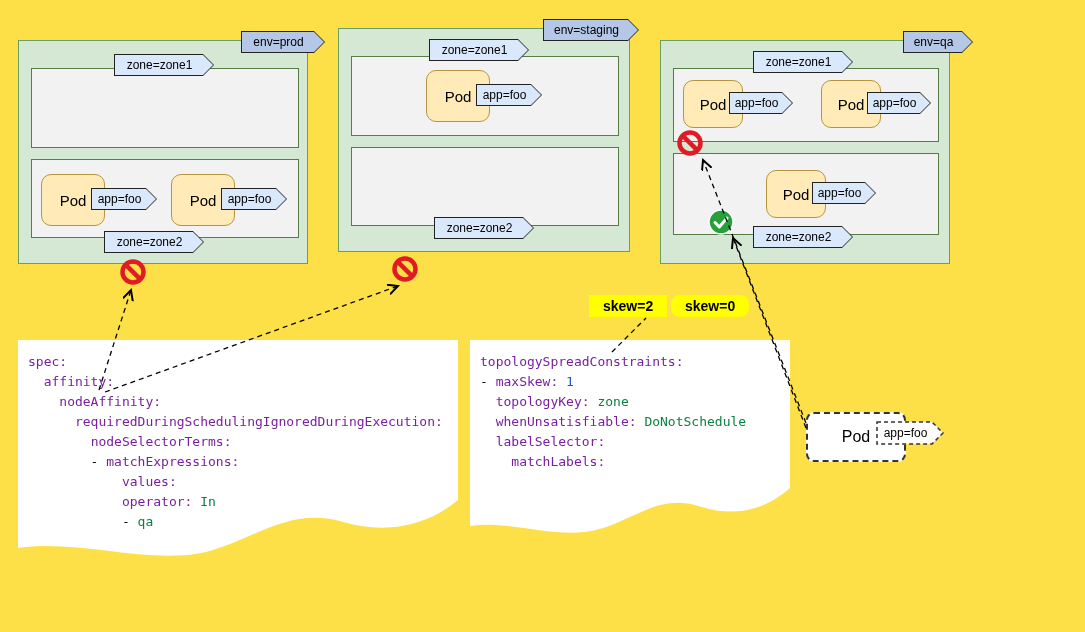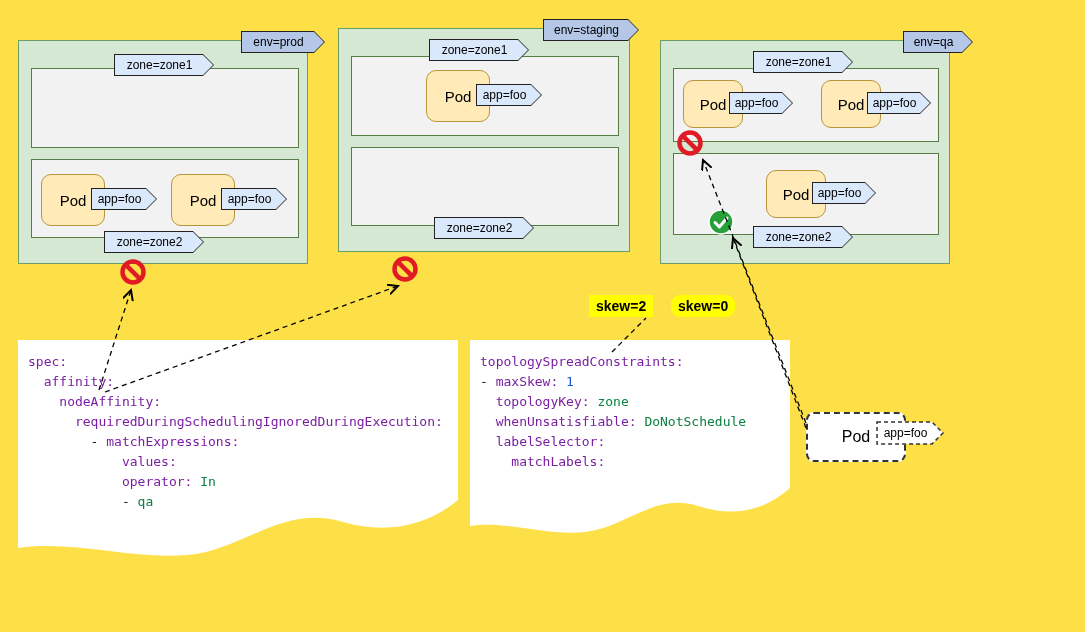--- a/index.html
+++ b/index.html
@@ -17,21 +17,21 @@
       clip-path:polygon(0 0,calc(100% - 11px) 0,100% 50%,calc(100% - 11px) 100%,0 100%);}
   .tag-fill{position:absolute;inset:1px;background:var(--tag-fill,#dae8fc);
       clip-path:polygon(0 0,calc(100% - 10px) 0,100% 50%,calc(100% - 10px) 100%,0 100%);}
   .tag.env .tag-fill{background:var(--env-tag-fill,#b4c7e7);}
   .tag-text{position:absolute;inset:0;display:flex;align-items:center;justify-content:center;
       padding-right:9px;font-size:12px;color:#000;white-space:nowrap;}
   
   .icon{position:absolute;z-index:3;}
   
   .skew{position:absolute;background:var(--highlight,#ffff00);color:#000;font-size:14px;
-        font-weight:bold;padding:3px 7px;z-index:2;}
+        font-weight:bold;padding:3px 14px;z-index:2;}
   
   .doc{position:absolute;z-index:1;}
   .doc svg{position:absolute;left:0;top:0;}
   .code{position:absolute;left:10px;top:12px;font-family:"DejaVu Sans Mono",monospace;
         font-size:13px;line-height:20px;}
   .code div{white-space:pre;}
   .tok-k{color:#7b1fa2;}
   .tok-v{color:#0b8043;}
   .tok-n{color:#1a56db;}
   .tok-p{color:#1a1a1a;}
@@ -186,20 +186,21 @@
 
   <div class="doc" style="left:18px;top:340px;width:440px;height:222px;">
     <svg width="440" height="222" viewBox="0 0 440 222">
       <path d="M0,0 H440 V160 C410,185 370,195 325,182 C265,164 225,210 170,215 C115,220 55,200 0,208 Z" fill="#ffffff"></path>
     </svg>
     <div class="code">
         <div><span class="tok-k">spec:</span></div>
         <div><span class="tok-p">  </span><span class="tok-k">affinity:</span></div>
         <div><span class="tok-p">    </span><span class="tok-k">nodeAffinity:</span></div>
         <div><span class="tok-p">      </span><span class="tok-k">requiredDuringSchedulingIgnoredDuringExecution:</span></div>
+        <div><span class="tok-p">        </span><span class="tok-k">nodeSelectorTerms:</span></div>
         <div><span class="tok-p">        - </span><span class="tok-k">matchExpressions:</span></div>
         <div><span class="tok-p">            </span><span class="tok-k">values:</span></div>
         <div><span class="tok-p">            </span><span class="tok-k">operator:</span><span class="tok-p"> </span><span class="tok-v">In</span></div>
         <div><span class="tok-p">            - </span><span class="tok-v">qa</span></div>
       </div>
   </div>
 
   <div class="doc" style="left:470px;top:340px;width:320px;height:205px;">
     <svg width="320" height="205" viewBox="0 0 320 205">
       <path d="M0,0 H320 V148 C295,170 265,178 228,166 C185,152 155,188 115,192 C75,196 35,180 0,186 Z" fill="#ffffff"></path>

